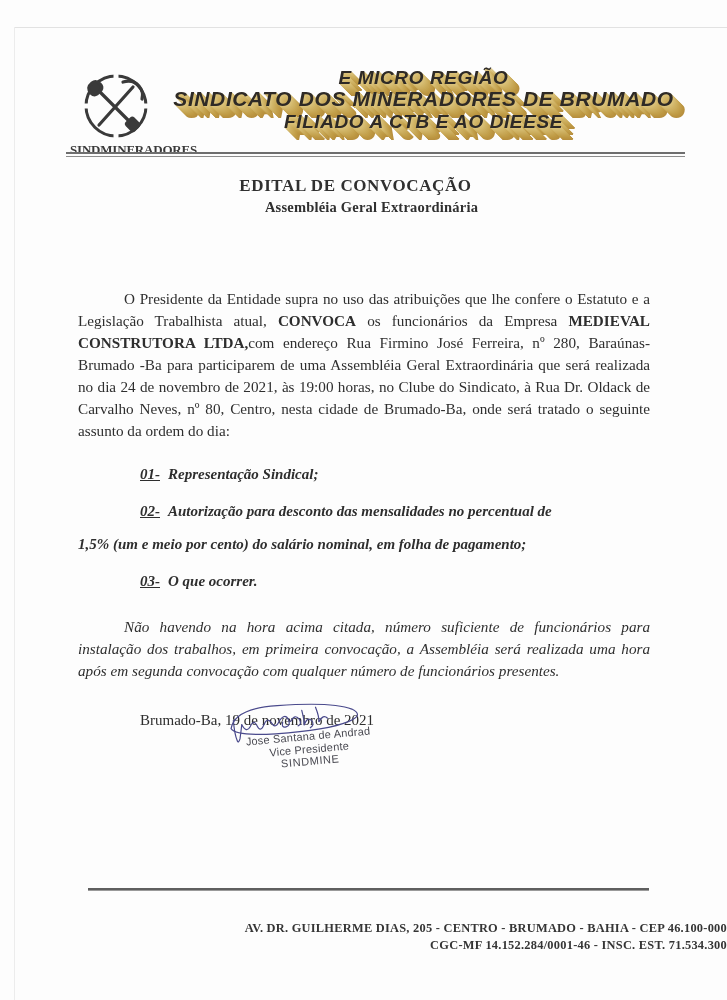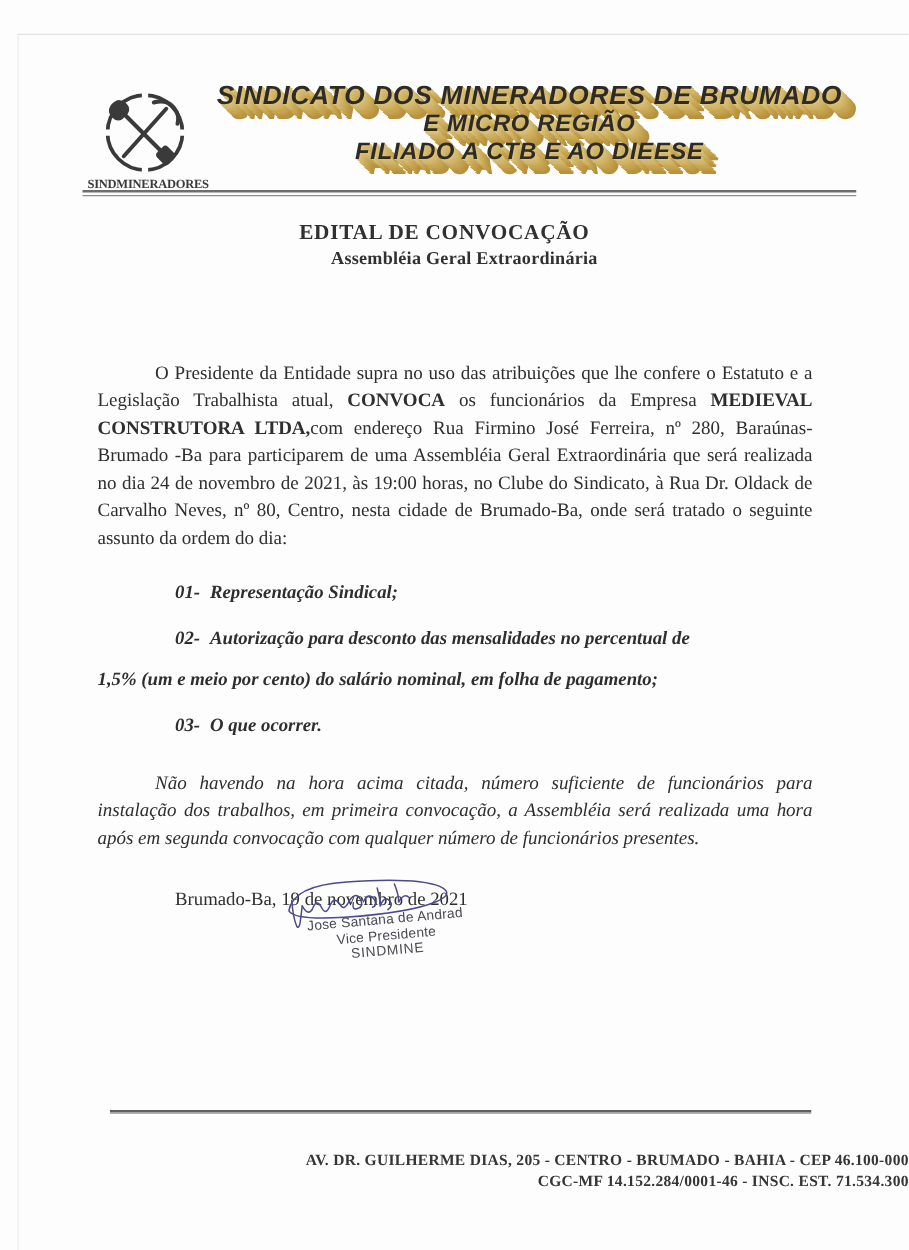--- a/index.html
+++ b/index.html
@@ -57,21 +57,21 @@
   }
   .logo svg { display: block; }
   .logo-caption {
     position: absolute;
     left: 0;
     right: 0;
     top: 70px;
     text-align: center;
     font-family: "Liberation Serif", serif;
     font-weight: bold;
-    font-size: 10px;
+    font-size: 13px;
     letter-spacing: -0.2px;
     color: #3a3a3a;
   }
 
   .banner {
     position: absolute;
     left: 160px;
     right: 40px;
     top: 0;
     text-align: center;
@@ -170,21 +170,21 @@
   .item.wrap {
     padding-left: 62px;
   }
   .item .cont {
     display: block;
     padding-left: 0;
     margin-left: -62px;
     margin-top: 12px;
     text-align: justify;
   }
-  .item-num { margin-right: 8px; }
+  .item-num { margin-right: 8px; text-decoration: underline; }
 
   .date-line {
     margin-top: 30px;
     font-size: 15px;
     padding-left: 62px;
     color: #2e2e2e;
   }
 
   
   .signature {
@@ -276,22 +276,22 @@
 
         <g stroke="#3a3a3a" stroke-width="3.2" fill="none" stroke-linecap="round">
           <path d="M63 15 L29 53"></path>
           <path d="M53 10 q10 -3 16 4 q5 6 3 13"></path>
         </g>
       </svg>
       <div class="logo-caption">SINDMINERADORES</div>
     </div>
 
     <div class="banner">
+      <div class="banner-line l2">E MICRO REGIÃO</div>
       <div class="banner-line l1">SINDICATO DOS MINERADORES DE BRUMADO</div>
-      <div class="banner-line l2">E MICRO REGIÃO</div>
       <div class="banner-line l3">FILIADO A CTB E AO DIEESE</div>
     </div>
   </div>
 
   <div class="rule-double">
     <div class="r1"></div>
       <div class="r2"></div>
   </div>
 
   <div class="title-block">

